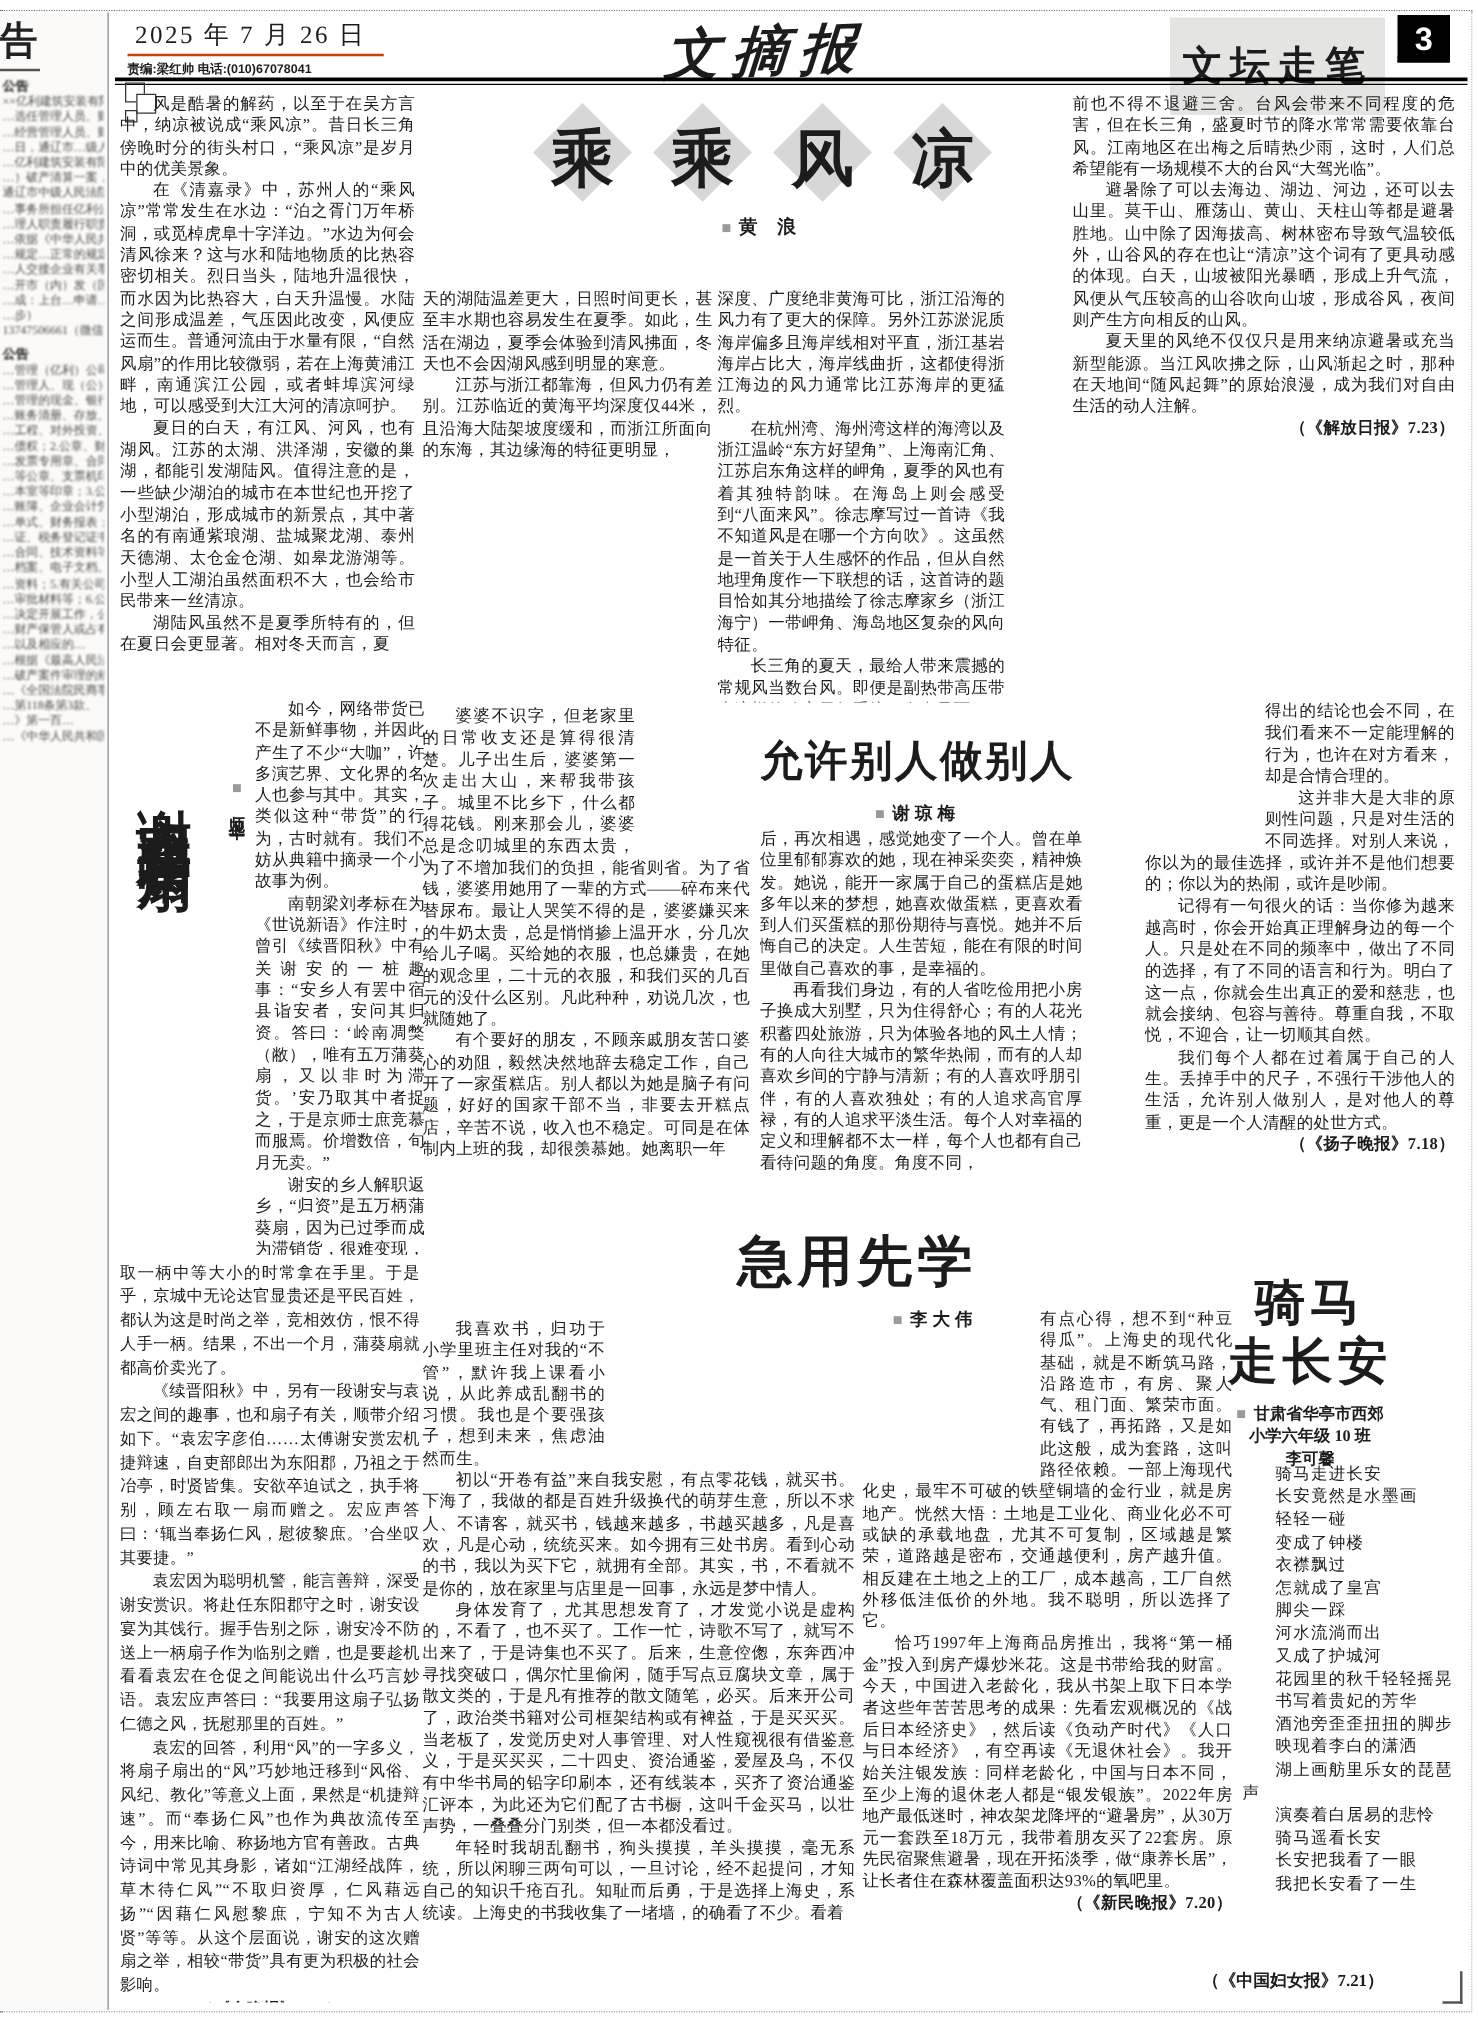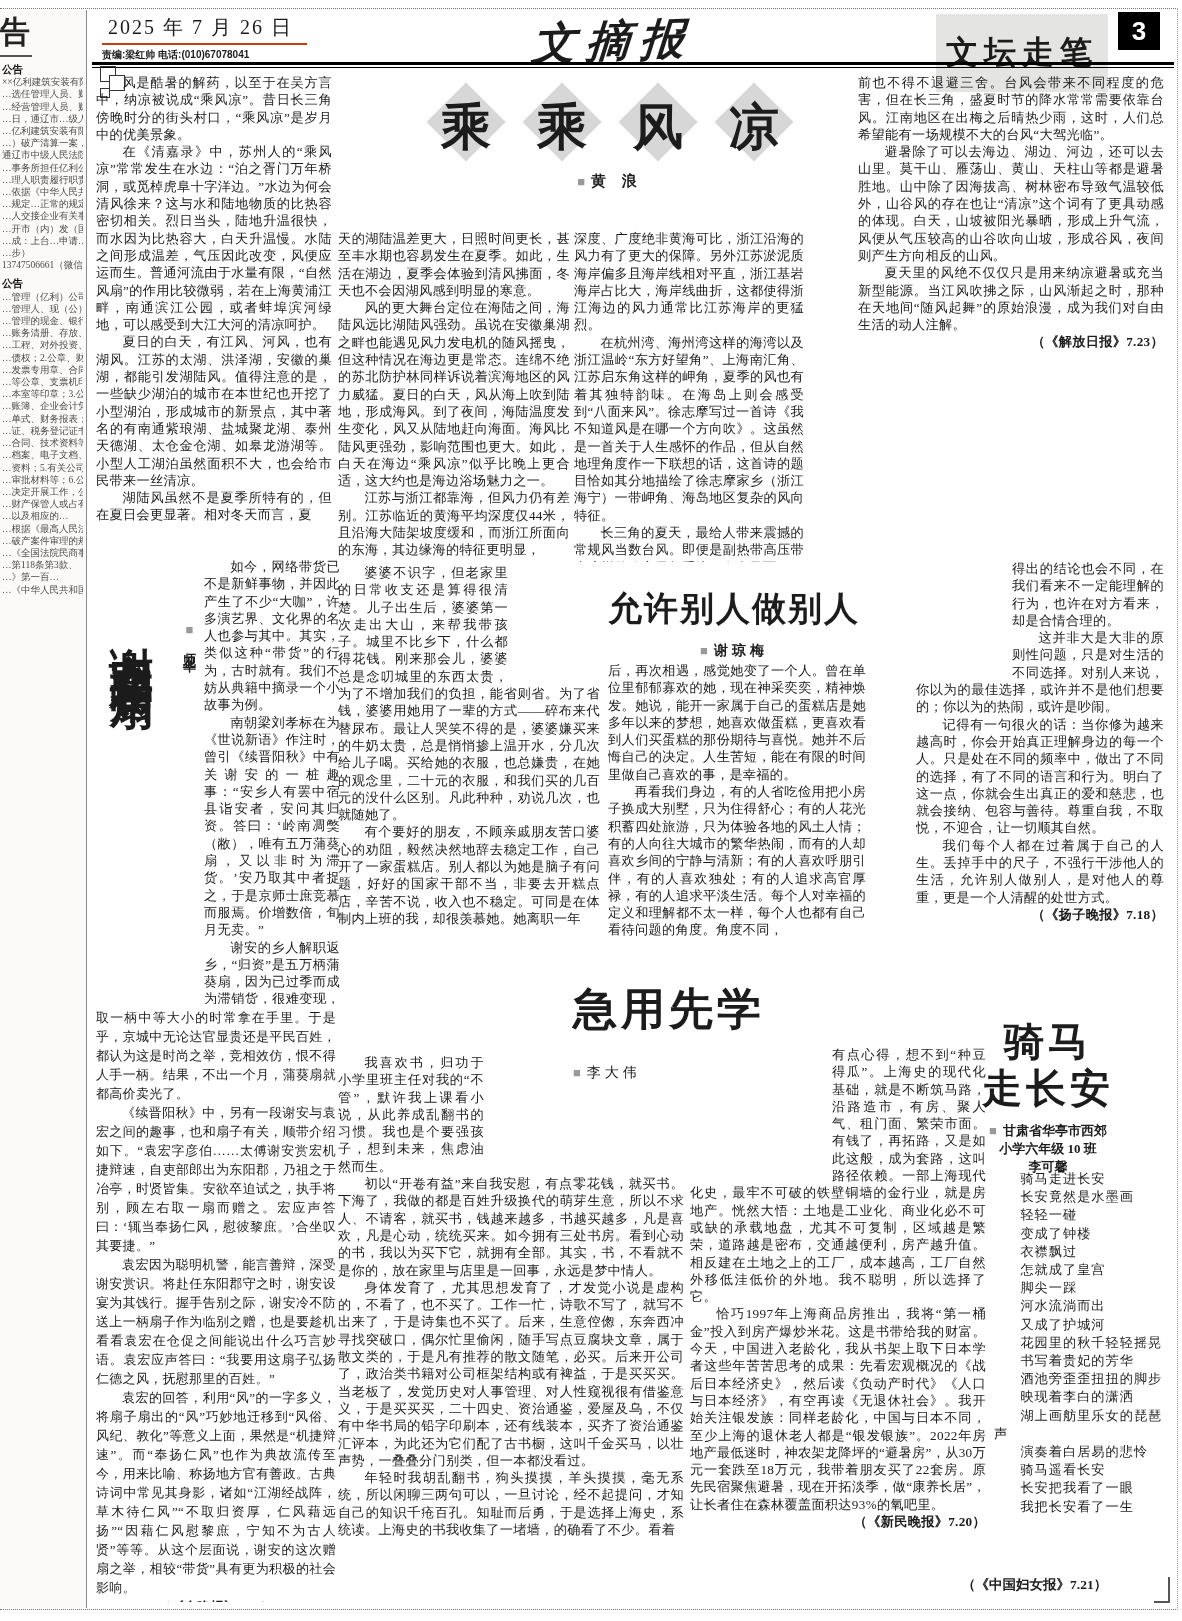--- a/index.html
+++ b/index.html
@@ -69,23 +69,23 @@
   .t2-author { position:absolute; left:180px; top:622px; writing-mode:vertical-rl;
     font-size:13px; font-weight:bold; letter-spacing:3px; }
   .t2-author .sq { margin:0 0 6px 0; }
 
   
   .t3-wrap { position:absolute; left:596px; top:586px; width:276px; text-align:center; }
   .t3-title { font-size:34px; font-weight:900; letter-spacing:2px; white-space:nowrap; }
   .t3-author { margin-top:10px; font-size:14px; font-weight:bold; letter-spacing:4px; }
 
   
-  .t4-wrap { position:absolute; left:573px; top:980px; width:230px; text-align:left; }
+  .t4-wrap { position:absolute; left:552px; top:980px; width:230px; text-align:right; }
   .t4-title { font-size:44px; font-weight:900; letter-spacing:4px; white-space:nowrap; }
-  .t4-author { margin-top:25px; font-size:14px; font-weight:normal; letter-spacing:4px; }
+  .t4-author { margin-top:8px; font-size:14px; font-weight:bold; letter-spacing:4px; }
 
   
   .t5-wrap { position:absolute; left:956px; top:1018px; width:184px; text-align:center; }
   .t5-title { font-size:40px; font-weight:900; line-height:1.18; letter-spacing:4px; }
   .t5-byline { margin-top:10px; font-size:13px; font-weight:bold; line-height:18px; }
   .poem { position:absolute; left:994px; top:1170px; width:172px; overflow:hidden;
     font-size:13.2px; line-height:18.2px; letter-spacing:1px; }
   .poem .pline { text-indent:2em; }
   .poem-src { position:absolute; left:962px; top:1576px; width:208px; font-size:13.5px;
     font-weight:bold; white-space:nowrap; }
@@ -199,21 +199,20 @@
   <div class="byline"><span class="sq">■</span><span>黄 浪</span></div>
 </div>
 <div class="col c-a1-0">
     <p class="para">风是酷暑的解药，以至于在吴方言中，纳凉被说成“乘风凉”。昔日长三角傍晚时分的街头村口，“乘风凉”是岁月中的优美景象。</p>
     <p class="para">在《清嘉录》中，苏州人的“乘风凉”常常发生在水边：“泊之胥门万年桥洞，或觅棹虎阜十字洋边。”水边为何会清风徐来？这与水和陆地物质的比热容密切相关。烈日当头，陆地升温很快，而水因为比热容大，白天升温慢。水陆之间形成温差，气压因此改变，风便应运而生。普通河流由于水量有限，“自然风扇”的作用比较微弱，若在上海黄浦江畔，南通滨江公园，或者蚌埠滨河绿地，可以感受到大江大河的清凉呵护。</p>
     <p class="para">夏日的白天，有江风、河风，也有湖风。江苏的太湖、洪泽湖，安徽的巢湖，都能引发湖陆风。值得注意的是，一些缺少湖泊的城市在本世纪也开挖了小型湖泊，形成城市的新景点，其中著名的有南通紫琅湖、盐城聚龙湖、泰州天德湖、太仓金仓湖、如皋龙游湖等。小型人工湖泊虽然面积不大，也会给市民带来一丝清凉。</p>
     <p class="para">湖陆风虽然不是夏季所特有的，但在夏日会更显著。相对冬天而言，夏</p>
   </div>
 <div class="col c-a1-1">
     <p class="para cont">天的湖陆温差更大，日照时间更长，甚至丰水期也容易发生在夏季。如此，生活在湖边，夏季会体验到清风拂面，冬天也不会因湖风感到明显的寒意。</p>
-    <p class="para">风的更大舞台定位在海陆之间，海陆风远比湖陆风强劲。虽说在安徽巢湖之畔也能遇见风力发电机的随风摇曳，但这种情况在海边更是常态。连绵不绝的苏北防护林同样诉说着滨海地区的风力威猛。夏日的白天，风从海上吹到陆地，形成海风。到了夜间，海陆温度发生变化，风又从陆地赶向海面。海风比陆风更强劲，影响范围也更大。如此，白天在海边“乘风凉”似乎比晚上更合适，这大约也是海边浴场魅力之一。</p>
     <p class="para">江苏与浙江都靠海，但风力仍有差别。江苏临近的黄海平均深度仅44米，且沿海大陆架坡度缓和，而浙江所面向的东海，其边缘海的特征更明显，</p>
   </div>
 <div class="col c-a1-2">
     <p class="para cont">深度、广度绝非黄海可比，浙江沿海的风力有了更大的保障。另外江苏淤泥质海岸偏多且海岸线相对平直，浙江基岩海岸占比大，海岸线曲折，这都使得浙江海边的风力通常比江苏海岸的更猛烈。</p>
     <p class="para">在杭州湾、海州湾这样的海湾以及浙江温岭“东方好望角”、上海南汇角、江苏启东角这样的岬角，夏季的风也有着其独特韵味。在海岛上则会感受到“八面来风”。徐志摩写过一首诗《我不知道风是在哪一个方向吹》。这虽然是一首关于人生感怀的作品，但从自然地理角度作一下联想的话，这首诗的题目恰如其分地描绘了徐志摩家乡（浙江海宁）一带岬角、海岛地区复杂的风向特征。</p>
     <p class="para">长三角的夏天，最给人带来震撼的常规风当数台风。即便是副热带高压带来这样的稳定天气系统，在台风面</p>
   </div>
 <div class="col c-a1-3">
     <p class="para cont">前也不得不退避三舍。台风会带来不同程度的危害，但在长三角，盛夏时节的降水常常需要依靠台风。江南地区在出梅之后晴热少雨，这时，人们总希望能有一场规模不大的台风“大驾光临”。</p>
     <p class="para">避暑除了可以去海边、湖边、河边，还可以去山里。莫干山、雁荡山、黄山、天柱山等都是避暑胜地。山中除了因海拔高、树林密布导致气温较低外，山谷风的存在也让“清凉”这个词有了更具动感的体现。白天，山坡被阳光暴晒，形成上升气流，风便从气压较高的山谷吹向山坡，形成谷风，夜间则产生方向相反的山风。</p>

